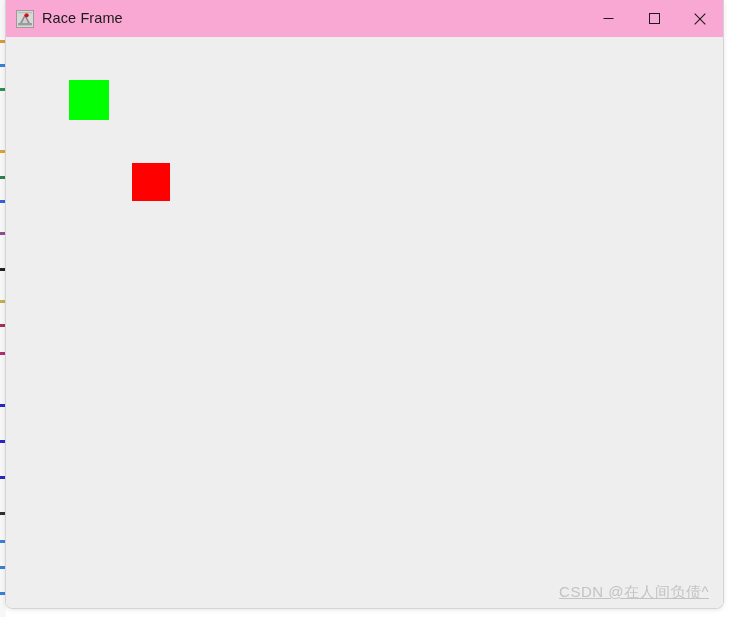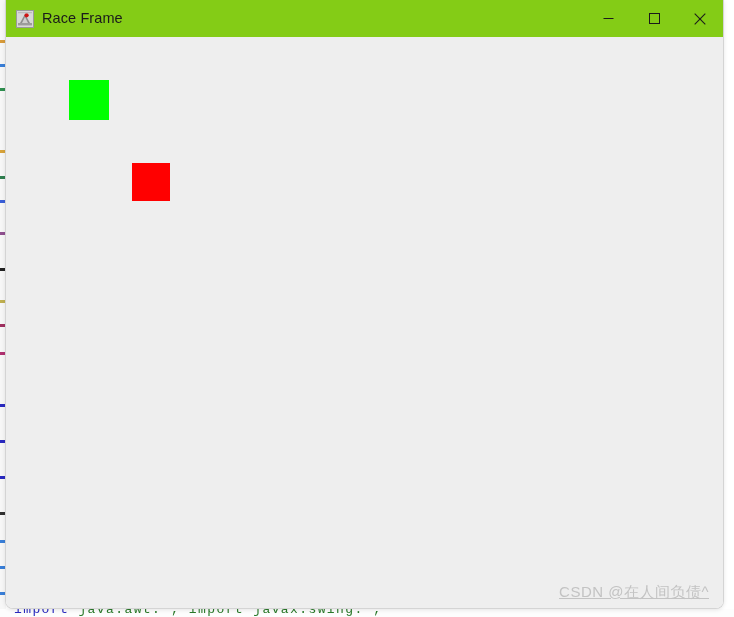--- a/index.html
+++ b/index.html
@@ -83,21 +83,21 @@
     border-bottom: none;
     border-radius: 8px 8px 0 0;
     box-sizing: border-box;
     pointer-events: none;
   }
 
   
   #title-bar {
     position: relative;
     height: 37px;
-    background: #84cc16;
+    background: #f9a8d4;
     display: flex;
     align-items: center;
     user-select: none;
   }
   #window-icon {
     width: 18px;
     height: 18px;
     margin-left: 10px;
     margin-right: 8px;
     flex: 0 0 auto;
@@ -175,23 +175,20 @@
       <div class="bg-code-line" style="top: 352px; background: rgb(176, 48, 112);"></div>
       <div class="bg-code-line" style="top: 404px; background: rgb(42, 42, 192);"></div>
       <div class="bg-code-line" style="top: 440px; background: rgb(42, 42, 192);"></div>
       <div class="bg-code-line" style="top: 476px; background: rgb(42, 42, 192);"></div>
       <div class="bg-code-line" style="top: 512px; background: rgb(48, 48, 48);"></div>
       <div class="bg-code-line" style="top: 540px; background: rgb(58, 127, 216);"></div>
       <div class="bg-code-line" style="top: 566px; background: rgb(58, 127, 216);"></div>
       <div class="bg-code-line" style="top: 592px; background: rgb(58, 127, 216);"></div>
     </div>
 
-  <div class="bg-bottom-strip">
-    <div class="bg-bottom-text"><span class="kw">import</span><span class="st"> java.awt.*; import javax.swing.*;</span></div>
-  </div>
 
 </div>
 
 <div id="app-window">
 
   <div id="title-bar">
 
     <div id="window-icon">
       <svg width="16" height="16" viewBox="0 0 16 16" aria-hidden="true">
         <rect x="0" y="0" width="16" height="16" fill="#d8d8d8"></rect>

